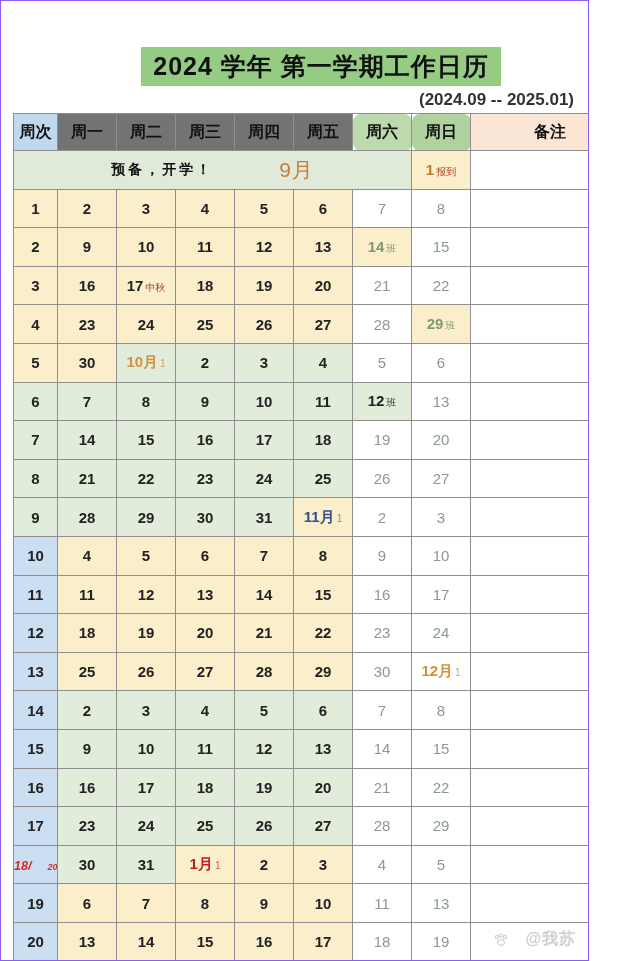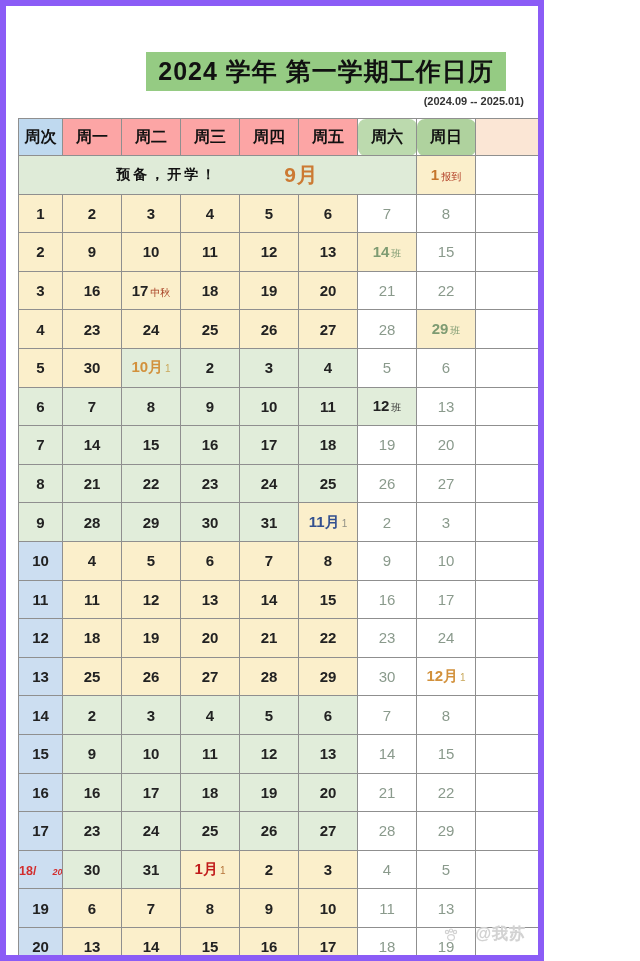--- a/index.html
+++ b/index.html
@@ -1,63 +1,63 @@
 <!DOCTYPE html>
 <html><head>
 <meta charset="utf-8">
 <style>
   html,body{margin:0;padding:0;}
   body{font-family:"Liberation Sans","DejaVu Sans",sans-serif;background:#ffffff;}
-  .page{position:relative;width:544px;height:961px;background:#ffffff;overflow:hidden;
-        border:6px solid #8b5cf6;box-sizing:border-box;}
+  .page{position:relative;width:589px;height:961px;background:#ffffff;overflow:hidden;
+        border:1px solid #8b5cf6;box-sizing:border-box;}
   .title-wrap{position:absolute;top:46px;left:0;width:640px;text-align:center;}
   .title{display:inline-block;background:#95CB83;color:#111;font-weight:700;
          font-size:25px;letter-spacing:1px;padding:3px 12px;}
-  .subtitle{position:absolute;top:89px;right:14px;font-size:11px;color:#333;font-weight:700;}
+  .subtitle{position:absolute;top:89px;right:14px;font-size:17px;color:#333;font-weight:700;}
   table.cal{position:absolute;left:12px;top:112px;border-collapse:collapse;table-layout:fixed;
             width:616px;}
   table.cal th, table.cal td{border:1px solid #8f8f8f;text-align:center;vertical-align:middle;
             padding:0;overflow:hidden;white-space:nowrap;}
   table.cal th{height:36px;font-size:16px;font-weight:700;color:#111;}
   table.cal td{height:37.6px;font-size:15px;}
   
   .bg-hb{background:#BFD9EF;}
-  .bg-hy{background:#fca5a5;margin-top:48px;}
+  .bg-hy{background:#737373;margin-top:48px;}
   .bg-hsat{background:#BCDAAE;}
   .bg-hsun{background:#AFD29E;}
   .bg-hp{background:#FBE6D5;}
   .c-hgrn{color:#3F6D39;border-radius:8px;}
   
   .bg-y{background:#FBEFCB;}
   .bg-g{background:#E1EDDA;}
   .bg-b{background:#CCDEF1;}
   .bg-w{background:#ffffff;}
   .bg-month{background:#DFEBD8;}
   
   .c-num{color:#222;font-weight:700;}
   .c-wk{color:#8A9A8C;font-weight:400;}
   .c-grn{color:#7E9B72;font-weight:700;}
   .c-org{color:#D2913C;font-weight:700;}
   .c-navy{color:#33508F;font-weight:700;}
   .c-red{color:#C11B1B;font-weight:700;}
   .c-org1{color:#C5762B;font-weight:700;}
-  .c-red18{color:#D22D2D;font-weight:700;font-size:12.5px;}
+  .c-red18{color:#D22D2D;font-weight:700;font-size:12.5px;font-style:italic;}
   .sub18{font-size:9px;font-weight:700;color:#D22D2D;font-style:italic;padding-left:16px;}
   .tag{font-size:10px;margin-left:2px;font-weight:400;}
   .tag-red{color:#A63E22;}
   .tag-grn{color:#7E9B72;}
   .tag-dark{color:#333;}
   .tag-tan{color:#C9A85C;}
   .tag-dim{color:#8f8f85;}
   .tag-brown{color:#B5733A;}
   .tag-redtag{color:#B03A22;}
   
   .month-cell-inner{display:flex;align-items:center;justify-content:center;gap:66px;}
   .month-note{font-weight:700;color:#111;font-size:14px;letter-spacing:3px;}
-  .month-label{color:#CC7A33;font-weight:700;font-size:21px;letter-spacing:1px;}
+  .month-label{color:#CC7A33;font-weight:400;font-size:21px;letter-spacing:1px;}
   
   .watermark{position:absolute;right:12px;bottom:10px;display:flex;align-items:center;gap:16px;
              color:#d2d2d2;font-size:16px;font-weight:700;letter-spacing:1px;
              text-shadow:0 0 1px #e8e8e8;}
 </style>
 </head>
 <body>
 
 <div class="page">
   <div class="title-wrap">

